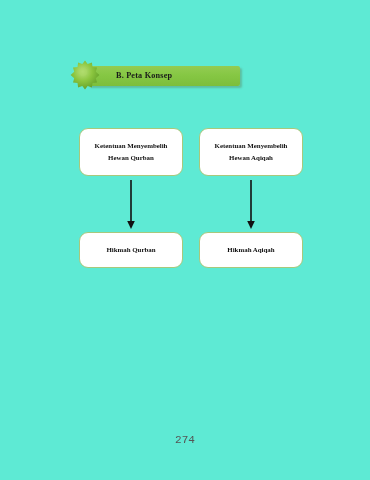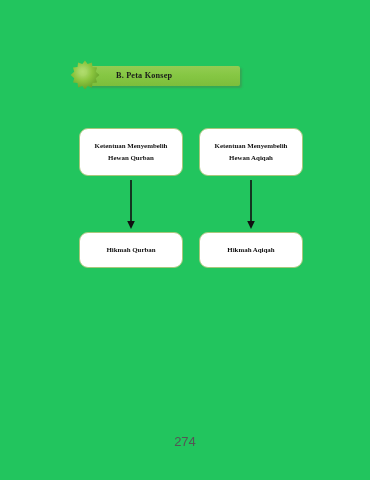--- a/index.html
+++ b/index.html
@@ -12,21 +12,21 @@
     height: 480px;
     position: relative;
     overflow: hidden;
     font-family: "Liberation Serif", serif;
     color: #111111;
   }
 
   .page {
     position: absolute;
     inset: 0;
-    background: #22c55e;
+    background: #5eead4;
   }
 
   
   .badge-wrap {
     position: absolute;
     left: 70px;
     top: 62px;
     width: 110px;
     height: 30px;
   }
@@ -112,22 +112,22 @@
   .arrow-left  { left: 124px; }
   .arrow-right { left: 244px; }
 
   
   .page-number {
     position: absolute;
     left: 0;
     top: 434px;
     width: 370px;
     text-align: center;
-    font-family: Liberation Sans, sans-serif;
-    font-size: 13px;
+    font-family: Liberation Mono, monospace;
+    font-size: 11px;
     color: #555555;
   }
 </style>
 </head>
 <body>
 
 <div class="page">
 
   <div class="badge-wrap">
     <div class="badge-bar"></div>

